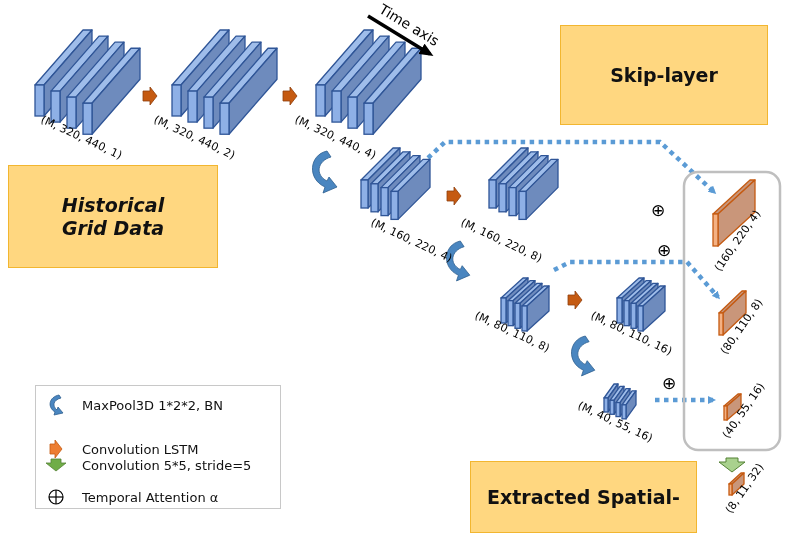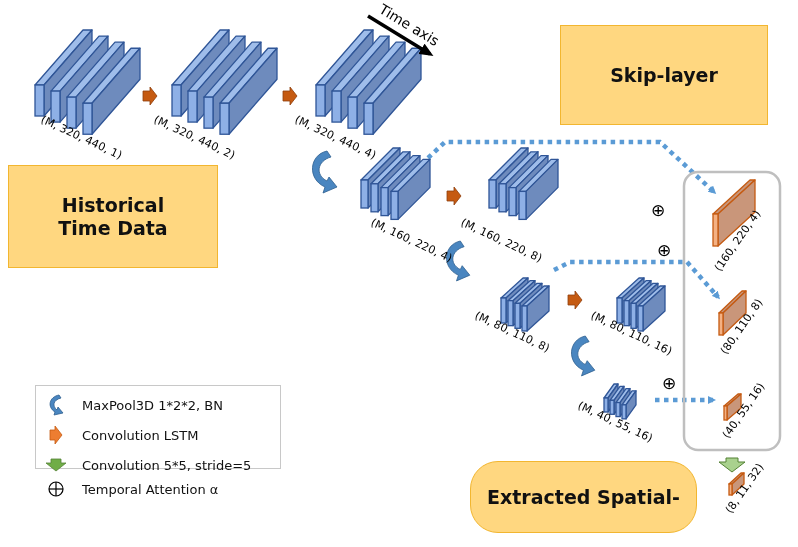--- a/index.html
+++ b/index.html
@@ -5,24 +5,24 @@
   html, body { margin: 0; padding: 0; background: #ffffff; }
   body { width: 798px; height: 547px; position: relative; overflow: hidden;
          font-family: "DejaVu Sans", sans-serif; }
   #diagram { position: absolute; left: 0; top: 0; }
   .shape-label { font-family: "DejaVu Sans", sans-serif; font-size: 11px; fill: #000; }
   .box-title { position: absolute; background: #ffd780; border: 1.5px solid #f2b630;
                display: flex; align-items: center; justify-content: center;
                text-align: center; font-family: "DejaVu Sans", sans-serif;
                font-weight: bold; color: #111; line-height: 1.2; box-sizing: border-box; }
   .box-title span { display: block; }
-  #historical-box { left: 8px; top: 165px; width: 210px; height: 103px; font-size: 19px; }
+  #historical-box { left: 8px; top: 165px; width: 210px; height: 103px; font-size: 19px; font-style: italic; }
   #skip-box { left: 560px; top: 25px; width: 208px; height: 100px; font-size: 19px; }
-  #extracted-box { left: 470px; top: 461px; width: 227px; height: 72px; font-size: 19px; border-radius: 28px; }
-  #legend { position: absolute; left: 35px; top: 385px; width: 246px; height: 84px;
+  #extracted-box { left: 470px; top: 461px; width: 227px; height: 72px; font-size: 19px; }
+  #legend { position: absolute; left: 35px; top: 385px; width: 246px; height: 124px;
             border: 1.5px solid #c8c8c8; box-sizing: border-box; background: #fff; }
   .legend-row { position: absolute; left: 0; height: 22px; display: flex; align-items: center; }
   .legend-icon { width: 40px; height: 22px; display: flex; align-items: center; justify-content: center; }
   .legend-text { font-family: "DejaVu Sans", sans-serif; font-size: 13px; color: #111; margin-left: 6px; white-space: nowrap; }
 </style>
 </head>
 <body>
 
 <svg id="diagram" width="798" height="547" viewBox="0 0 798 547" xmlns="http://www.w3.org/2000/svg">
   <defs>
@@ -278,21 +278,21 @@
   <g id="attention-symbols">
     <text x="658" y="216" font-size="17" text-anchor="middle">⊕</text>
     <text x="664" y="256" font-size="17" text-anchor="middle">⊕</text>
     <text x="669" y="389" font-size="17" text-anchor="middle">⊕</text>
   </g>
 </svg>
 
 <div id="historical-box" class="box-title">
   <div>
     <span>Historical</span>
-    <span>Time Data</span>
+    <span>Grid Data</span>
   </div>
 </div>
 
 <div id="skip-box" class="box-title">
   <div>
     <span>Skip-layer</span>
   </div>
 </div>
 
 <div id="extracted-box" class="box-title">
@@ -303,37 +303,37 @@
 
 <div id="legend">
   <div class="legend-row" style="top:8px">
     <span class="legend-icon">
       <svg width="22" height="24" viewBox="0 0 22 24">
           <path d="M14,2 C4,4 2,14 10,19 L9,22 L18,20 L13,14 L12,17 C7,13 8,7 16,5 Z" fill="#4a86c0" stroke="#2f5f8f" stroke-width="0.8"></path>
         </svg>
     </span>
     <span class="legend-text">MaxPool3D 1*2*2, BN</span>
   </div>
-  <div class="legend-row" style="top:38px">
+  <div class="legend-row" style="top:52px">
     <span class="legend-icon">
       <svg width="14" height="18" viewBox="0 0 14 18">
           <path d="M1,4 L6,4 L6,0 L13,9 L6,18 L6,14 L1,14 Z" fill="#ed7d31" stroke="#c55a11" stroke-width="0.8"></path>
         </svg>
     </span>
     <span class="legend-text">Convolution LSTM</span>
   </div>
   <div class="legend-row" style="top:68px">
     <span class="legend-icon">
       <svg width="22" height="14" viewBox="0 0 22 14">
           <path d="M6,1 L16,1 L16,5 L21,5 L11,13 L1,5 L6,5 Z" fill="#70ad47" stroke="#548235" stroke-width="0.8"></path>
         </svg>
     </span>
     <span class="legend-text">Convolution 5*5, stride=5</span>
   </div>
-  <div class="legend-row" style="top:92px">
+  <div class="legend-row" style="top:100px">
     <span class="legend-icon">
       <svg width="18" height="18" viewBox="0 0 18 18">
           <circle cx="9" cy="9" r="7" fill="none" stroke="#000" stroke-width="1.2"></circle>
           <line x1="2" y1="9" x2="16" y2="9" stroke="#000" stroke-width="1.2"></line>
           <line x1="9" y1="2" x2="9" y2="16" stroke="#000" stroke-width="1.2"></line>
         </svg>
     </span>
     <span class="legend-text">Temporal Attention α</span>
   </div>
 </div>

